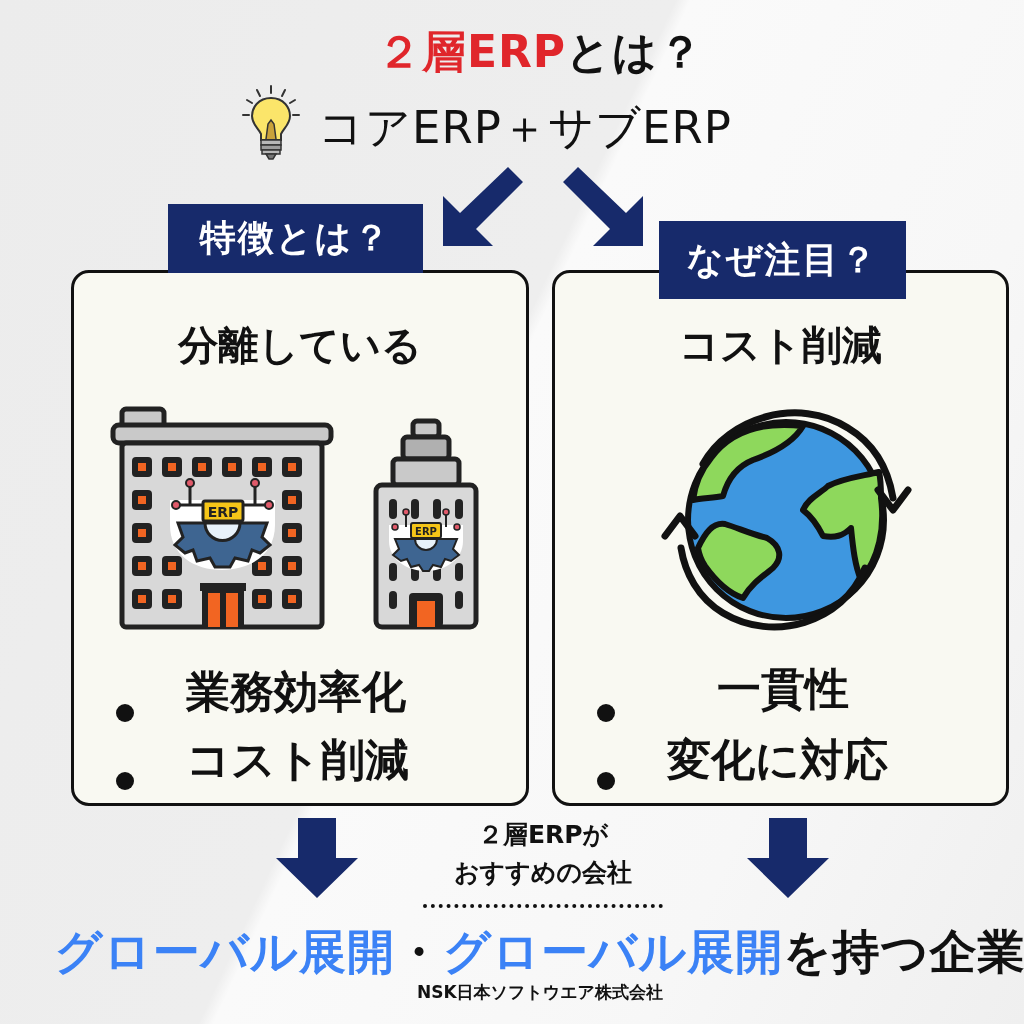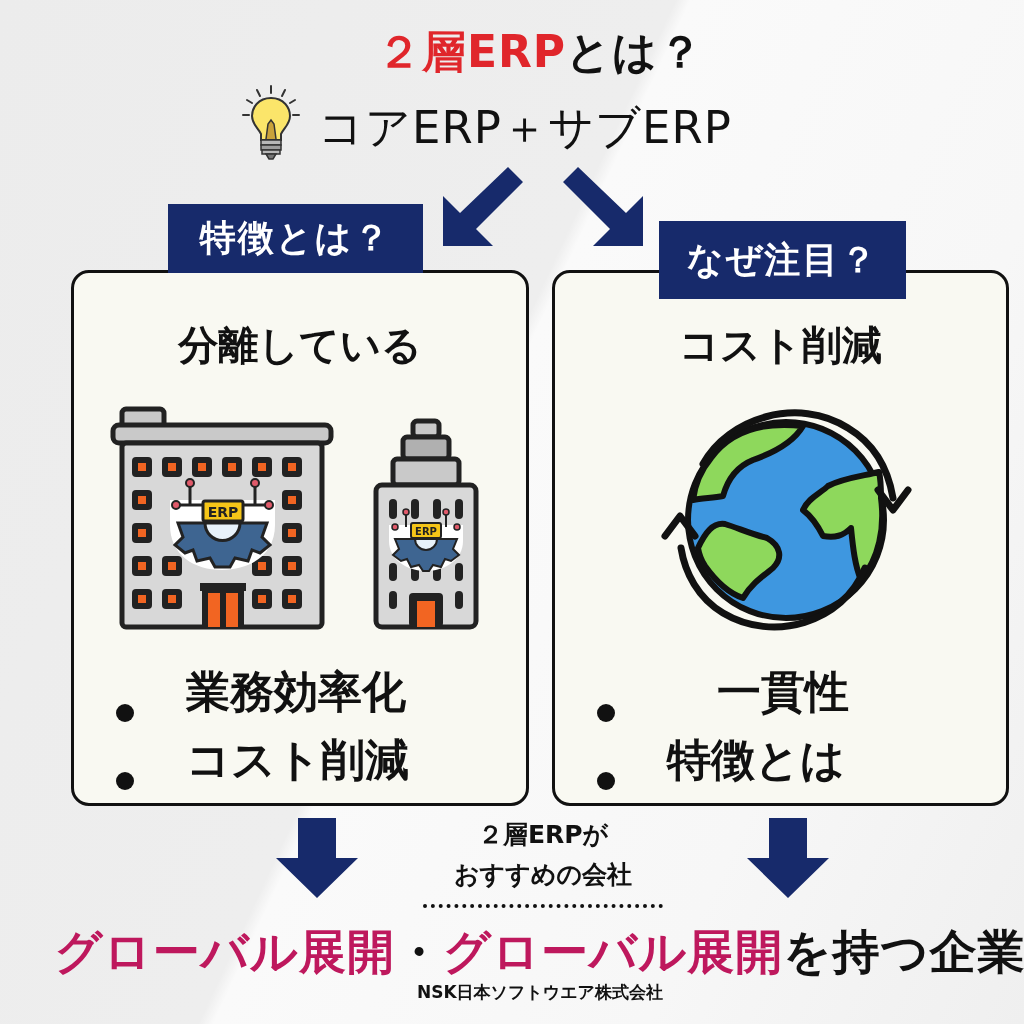--- a/index.html
+++ b/index.html
@@ -39,21 +39,21 @@
   .down-arrow { width:86px; height:82px; }
   .mid-text {
     left:400px; width:230px; text-align:center; font-weight:bold; font-size:25px; line-height:34px;
   }
   .dotted {
     left:395px; width:240px; top:904px; height:0; border-top:4px dotted #111;
   }
   .bottom-line {
     left:0; width:1024px; top:920px; text-align:center; font-weight:bold; font-size:47px; line-height:64px; letter-spacing:1px;
   }
-  .bottom-red { color:#be185d; }
+  .bottom-red { color:#3b82f6; }
   .footer {
     left:0; width:1024px; top:980px; text-align:center; font-weight:bold; font-size:17px; line-height:24px;
   }
 </style>
 </head>
 <body>
 
 <div class="abs title1">
   <span class="red">２層ERP</span><span>とは？</span>
 </div>
@@ -218,39 +218,39 @@
     <path d="M55 150 C62 135 70 124 82 126 C95 130 108 136 124 140 C138 148 140 160 130 170 C120 178 108 186 100 200 C85 195 72 182 62 168 C58 162 56 156 55 150 Z" fill="#8ED85C" stroke="#111" stroke-width="6" stroke-linejoin="round"></path>
     <path d="M60 66 C85 20 155 -2 205 30 C230 45 245 70 250 100" fill="none" stroke="#111" stroke-width="7" stroke-linecap="round"></path>
     <polyline points="235,92 250,112 265,92" fill="none" stroke="#111" stroke-width="7" stroke-linecap="round" stroke-linejoin="round"></polyline>
     <path d="M222 170 C200 225 130 245 80 215 C55 200 42 175 38 150" fill="none" stroke="#111" stroke-width="7" stroke-linecap="round"></path>
     <polyline points="22,138 37,118 52,138" fill="none" stroke="#111" stroke-width="7" stroke-linecap="round" stroke-linejoin="round"></polyline>
   </svg>
 </div>
 
 <div class="abs bullet-row" style="left:569px; top:662px;">
   <span class="bullet-dot"></span>
-  <span style="margin-left:102px;">一貫性</span>
+  <span style="margin-left:102px;font-family:Liberation Mono, monospace;">一貫性</span>
 </div>
 <div class="abs bullet-row" style="left:569px; top:730px;">
   <span class="bullet-dot"></span>
-  <span style="margin-left:52px;">特徴とは</span>
+  <span style="margin-left:52px;">変化に対応</span>
 </div>
 
 <div class="abs down-arrow" style="left:246px; top:818px;">
   <svg width="86" height="82" viewBox="0 0 86 82">
     <polygon points="24,0 62,0 62,40 84,40 43,80 2,40 24,40" fill="#172A6B"></polygon>
   </svg>
 </div>
 <div class="abs down-arrow" style="left:717px; top:818px;">
   <svg width="86" height="82" viewBox="0 0 86 82">
     <polygon points="24,0 62,0 62,40 84,40 43,80 2,40 24,40" fill="#172A6B"></polygon>
   </svg>
 </div>
 
 <div class="abs mid-text" style="top:818px;">２層ERPが</div>
-<div class="abs mid-text" style="top:858px; left:385px; width:260px;">おすすめの会社</div>
+<div class="abs mid-text" style="top:858px; left:385px; width:260px;font-family:Liberation Mono, monospace;">おすすめの会社</div>
 <div class="abs dotted"></div>
 
 <div class="abs bottom-line">
   <span class="bottom-red">グローバル展開</span><span>・</span><span class="bottom-red">グローバル展開</span><span>を持つ企業</span>
 </div>
 
 <div class="abs footer">NSK日本ソフトウエア株式会社</div>
 
 </body></html>

